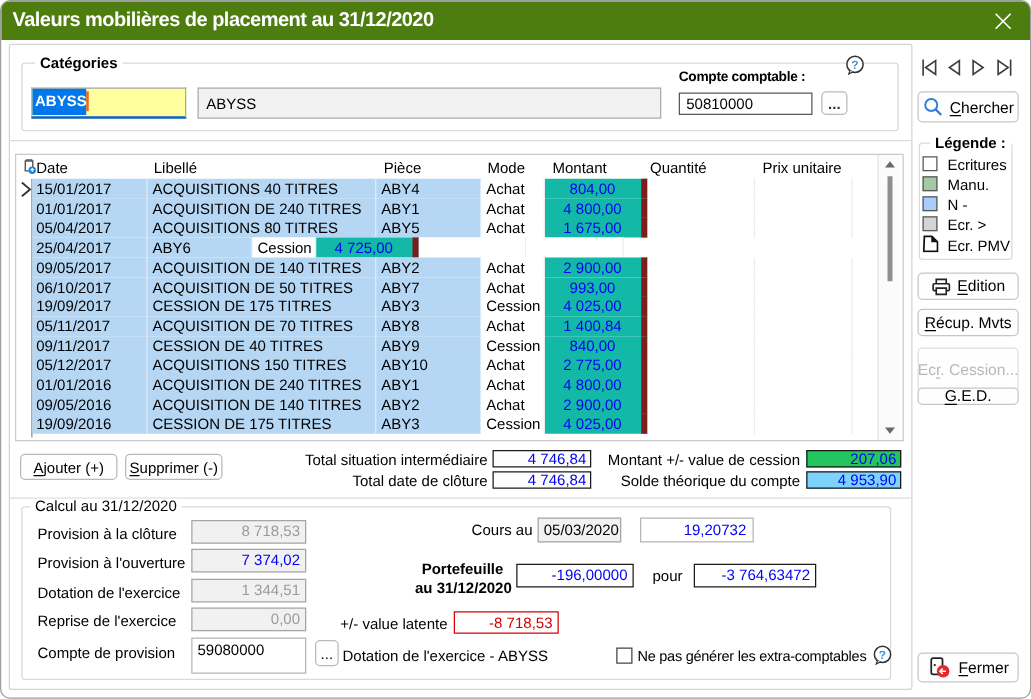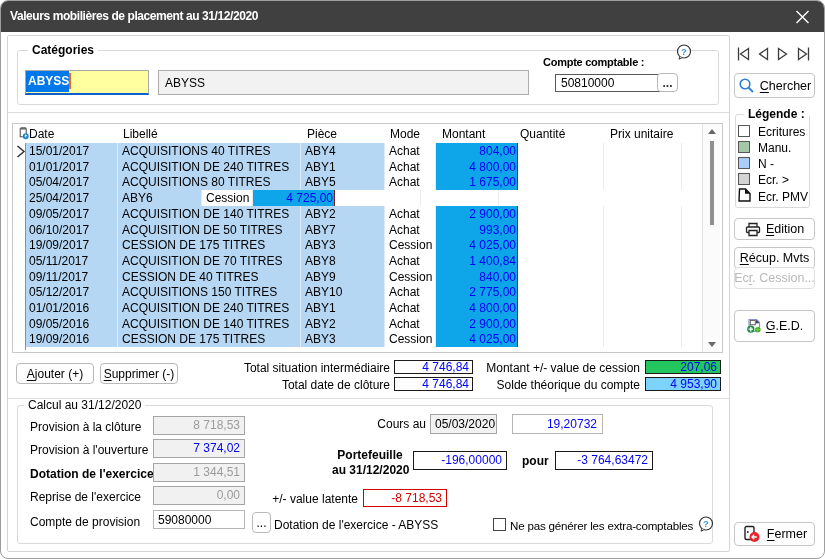--- a/index.html
+++ b/index.html
@@ -1,18 +1,18 @@
 <!DOCTYPE html>
 <html><head>
 <meta charset="utf-8">
 <style>
 *{margin:0;padding:0;box-sizing:border-box;}
 html,body{width:825px;height:559px;background:#fff;font-family:"Liberation Sans",sans-serif;}
 #dlg{position:absolute;left:0;top:0;width:825px;height:559px;background:#fff;border:1px solid #9e9e9e;border-radius:8px 8px 8px 8px;overflow:hidden;}
-#tb{position:absolute;left:0;top:0;width:100%;height:31px;background:#404040;color:#fff;font-size:12px;font-weight:bold;line-height:31px;padding-left:9px;letter-spacing:-0.42px;}
+#tb{position:absolute;left:0;top:0;width:100%;height:31px;background:#4d7c0f;color:#fff;font-size:16px;font-weight:bold;line-height:31px;padding-left:9px;letter-spacing:-0.42px;}
 .abs{position:absolute;}
 #main{position:absolute;left:6px;top:34px;width:723px;height:517px;border:1px solid #d4d4d4;border-radius:2px;}
 #hline1{position:absolute;left:7px;top:111px;width:721px;height:1px;background:#dcdcdc;}
 #hline2{position:absolute;left:7px;top:397px;width:721px;height:1px;background:#dcdcdc;}
 .gb{position:absolute;border:1px solid #d9d9d9;border-radius:3px;}
 .gbl{position:absolute;background:#fff;padding:0 4px;font-size:12px;line-height:12px;}
 .fld{position:absolute;font-size:12px;background:#f1f1f1;border:1px solid #a5a5a5;color:#000;}
 .lbl{position:absolute;font-size:12px;color:#000;white-space:nowrap;}
 .num{color:#0000f2;}
 .btn{position:absolute;border:1px solid #b9b9b9;border-radius:4px;background:#fefefe;font-size:12px;color:#000;text-align:center;display:flex;align-items:center;justify-content:center;white-space:nowrap;}
@@ -20,21 +20,21 @@
 
 #grid{position:absolute;left:11px;top:122px;width:711px;height:230px;border:1px solid #c9c9c9;background:#fff;font-size:12px;}
 .hd{position:absolute;top:0;height:20px;line-height:21px;color:#000;white-space:nowrap;}
 .row{position:absolute;left:0;height:16px;line-height:16px;white-space:nowrap;display:flex;}
 .c{height:100%;overflow:hidden;}
 .sel{background:#b6d7f4;border-right:1px solid #ddeafa;}
 .cd{width:92px;padding-left:3px;}
 .cl{width:183px;padding-left:4px;}
 .cp{width:84px;padding-left:4px;}
 .cm{width:51px;padding-left:4px;background:#fff;border-right:1px solid #ebebeb;}
-.cmt{width:82px;text-align:right;padding-right:1px;background:#0ea5e9;border-right:1px solid #7f1d1d;}
+.cmt{width:82px;text-align:center;padding-right:1px;background:#14b8a6;border-right:5px solid #7f1d1d;}
 .cq{width:86px;background:#fff;border-right:1px solid #ebebeb;}
 .cpu{width:78px;background:#fff;border-right:1px solid #ebebeb;}
 #vsep{position:absolute;background:#8f8f8f;width:1px;}
 
 #sb{position:absolute;left:689px;top:0;width:18px;height:228px;background:#fbfbfb;border-left:1px solid #e3e3e3;}
 #sb .thumb{position:absolute;left:7px;top:17px;width:4px;height:84px;background:#8f8f8f;}
 .sbarrow{position:absolute;left:4.5px;width:0;height:0;border-left:4.5px solid transparent;border-right:4.5px solid transparent;}
 
 .rbtn{position:absolute;left:733px;width:81px;border:1px solid #c6c6c6;border-radius:4px;background:#fefefe;font-size:12.5px;display:flex;align-items:center;justify-content:center;white-space:nowrap;}
 </style>
@@ -51,21 +51,21 @@
 <div id="hline2"></div>
 
 <div class="gb" style="left:16px;top:49px;width:702px;height:55px;"></div>
 <div class="gbl" style="left:27px;top:43px;font-weight:bold;">Catégories</div>
 
 <div class="abs" style="left:24px;top:69px;width:124px;height:25px;background:#ffffa0;border:1px solid #a8a8a8;border-bottom:2.5px solid #0b5fd0;font-size:12px;font-weight:bold;line-height:21px;">
   <span style="background:#0078ec;color:#fff;padding:3px 0px 4px 2px;">ABYSS</span><span style="display:inline-block;width:2px;height:16px;background:#e8681c;vertical-align:-4px;"></span>
 </div>
 <div class="fld" style="left:157px;top:69px;width:371px;height:25px;line-height:24px;padding-left:6px;background:#f2f2f2;border:1px solid #ababab;">ABYSS</div>
 <div class="lbl" style="left:542px;top:55px;width:104px;text-align:left;font-weight:bold;font-size:11px;letter-spacing:-0.25px;">Compte comptable :</div>
-<div class="fld" style="left:542px;top:73px;width:107px;height:18px;line-height:16px;padding-left:5px;background:#fff;border:1px solid #585858;margin-left:12px;">50810000</div>
+<div class="fld" style="left:542px;top:73px;width:107px;height:18px;line-height:16px;padding-left:5px;background:#fff;border:1px solid #585858;">50810000</div>
 <div class="btn" style="left:656px;top:72px;width:21px;height:19px;line-height:12px;font-weight:bold;color:#333;">...</div>
 
 <svg class="abs" style="left:675px;top:43px" width="16" height="16" viewBox="0 0 16 16">
       <circle cx="8" cy="7.5" r="6.5" fill="#fff" stroke="#333" stroke-width="1.2"></circle>
       <path d="M4 12.5 L3 15.2 L6.5 13.4" fill="#fff" stroke="#333" stroke-width="1"></path>
       <text x="8" y="11" text-anchor="middle" font-size="9.5" font-weight="bold" fill="#3c95d8" font-family="Liberation Sans">?</text>
     </svg>
 
 <div id="grid">
   <svg class="abs" style="left:3.5px;top:2px" width="12" height="14" viewBox="0 0 13 14">
@@ -220,40 +220,40 @@
 <div class="lbl" style="left:477px;top:360px;width:162px;text-align:right;">Montant +/- value de cession</div>
 <div class="lbl" style="left:477px;top:377px;width:162px;text-align:right;">Solde théorique du compte</div>
 <div class="fld num" style="left:644px;top:359px;width:76px;height:14px;background:#22c55e;border:1px solid #1a1a1a;text-align:right;line-height:12px;padding-right:3px;">207,06</div>
 <div class="fld num" style="left:644px;top:376px;width:76px;height:14px;background:#7dd3fc;border:1px solid #1a1a1a;text-align:right;line-height:12px;padding-right:3px;">4 953,90</div>
 
 <div class="gb" style="left:16px;top:404px;width:696px;height:139px;"></div>
 <div class="gbl" style="left:23px;top:398px;">Calcul au 31/12/2020</div>
 
 <div class="lbl" style="left:29px;top:419px;">Provision à la clôture</div>
 <div class="lbl" style="left:29px;top:442px;">Provision à l'ouverture</div>
-<div class="lbl" style="left:29px;top:466px;font-weight:bold;">Dotation de l'exercice</div>
+<div class="lbl" style="left:29px;top:466px;">Dotation de l'exercice</div>
 <div class="lbl" style="left:29px;top:489px;">Reprise de l'exercice</div>
 <div class="lbl" style="left:29px;top:514px;">Compte de provision</div>
 
 <div class="fld" style="left:152px;top:415px;width:92px;height:19px;text-align:right;line-height:17px;padding-right:4px;color:#9b9b9b;">8 718,53</div>
 <div class="fld num" style="left:152px;top:438px;width:92px;height:19px;text-align:right;line-height:17px;padding-right:4px;">7 374,02</div>
 <div class="fld" style="left:152px;top:462px;width:92px;height:19px;text-align:right;line-height:17px;padding-right:4px;color:#9b9b9b;">1 344,51</div>
 <div class="fld" style="left:152px;top:485px;width:92px;height:19px;text-align:right;line-height:17px;padding-right:4px;color:#9b9b9b;">0,00</div>
-<div class="fld" style="left:152px;top:509px;width:92px;height:19px;line-height:19px;padding-left:4px;background:#fff;border:1px solid #b5b5b5;">59080000</div>
+<div class="fld" style="left:152px;top:509px;width:92px;height:29px;line-height:19px;padding-left:4px;background:#fff;border:1px solid #b5b5b5;">59080000</div>
 <div class="btn" style="left:251px;top:511px;width:19px;height:21px;">...</div>
 <div class="lbl" style="left:273px;top:517px;">Dotation de l'exercice - ABYSS</div>
 
 <div class="lbl" style="left:305px;top:416px;width:120px;text-align:right;">Cours au</div>
 <div class="fld" style="left:429px;top:413px;width:67px;height:20px;line-height:18px;padding-left:4px;">05/03/2020</div>
 <div class="fld num" style="left:511px;top:413px;width:91px;height:20px;background:#fff;border:1px solid #b5b5b5;text-align:right;line-height:18px;padding-right:5px;">19,20732</div>
 
 <div class="lbl" style="left:331px;top:447px;width:76px;text-align:center;font-weight:bold;">Portefeuille</div>
 <div class="lbl" style="left:331px;top:462px;width:76px;text-align:center;font-weight:bold;white-space:nowrap;">au 31/12/2020</div>
 <div class="fld num" style="left:412px;top:450px;width:94px;height:19px;background:#fff;border:1px solid #1a1a1a;text-align:right;line-height:17px;padding-right:4px;">-196,00000</div>
-<div class="lbl" style="left:521px;top:453px;font-weight:bold;">pour</div>
+<div class="lbl" style="left:521px;top:453px;font-weight:normal;">pour</div>
 <div class="fld num" style="left:554px;top:450px;width:98px;height:19px;background:#fff;border:1px solid #1a1a1a;text-align:right;line-height:17px;padding-right:4px;">-3 764,63472</div>
 
 <div class="lbl" style="left:257px;top:491px;width:100px;text-align:right;">+/- value latente</div>
 <div class="fld" style="left:362px;top:488px;width:84px;height:18px;background:#fff;border:1px solid #d40000;color:#d40000;text-align:right;line-height:16px;padding-right:4px;">-8 718,53</div>
 
 <div class="abs" style="left:492px;top:517px;width:13px;height:13px;border:1px solid #444;background:#fff;"></div>
 <div class="lbl" style="left:509px;top:518px;font-size:11.6px;letter-spacing:-0.2px;">Ne pas générer les extra-comptables</div>
 <svg class="abs" style="left:697px;top:515px" width="16" height="16" viewBox="0 0 16 16">
       <circle cx="8" cy="7.5" r="6.5" fill="#fff" stroke="#333" stroke-width="1.2"></circle>
       <path d="M4 12.5 L3 15.2 L6.5 13.4" fill="#fff" stroke="#333" stroke-width="1"></path>
@@ -298,24 +298,24 @@
   <svg width="16" height="15" viewBox="0 0 16 15" style="margin-right:5px;">
         <path d="M4 5 V1.5 h8 V5" fill="none" stroke="#222" stroke-width="1.3"></path>
         <rect x="1.5" y="5" width="13" height="5.5" rx="1" fill="none" stroke="#222" stroke-width="1.3"></rect>
         <path d="M4 8.5 h8 v5 h-8 z" fill="#fff" stroke="#222" stroke-width="1.3"></path>
       </svg>
   <span><u>E</u>dition</span>
 </div>
 <div class="rbtn" style="top:246px;height:22px;">
       <span><u>R</u>écup. Mvts</span>
     </div>
-<div class="rbtn" style="top:266px;height:22px;border-color:#dedede;color:#b9b9b9;">
+<div class="rbtn" style="top:277px;height:36px;border-color:#dedede;color:#b9b9b9;">
       <span>Ec<u>r</u>. Cession...</span>
     </div>
-<div class="rbtn" style="top:309px;height:32px;">
+<div class="rbtn" style="top:309px;height:14px;flex-direction:column;">
   <svg width="16" height="16" viewBox="0 0 16 16" style="margin-right:4px;">
         <path d="M3 1.5 h7.5 l3 3 v9 h-10.5 z" fill="#fdfdfd" stroke="#8890c8" stroke-width="1.2"></path>
         <path d="M10 1.5 l3.5 3.5 l-3.5 0.5 z" fill="#404060"></path>
         <rect x="4.3" y="2.6" width="5" height="4.2" fill="#fff" stroke="#555" stroke-width="0.9"></rect>
         <circle cx="4.8" cy="11.2" r="3.6" fill="#1d9140"></circle>
         <path d="M2.6 11.2 h4.4 M4.8 9 v4.4" stroke="#fff" stroke-width="1.3"></path>
         <path d="M9 11.6 h5.4 M11.7 8.9 v5.4" stroke="#27a427" stroke-width="2.6"></path>
         <path d="M9 11.6 h5.4 M11.7 8.9 v5.4" stroke="#7ed321" stroke-width="1.1"></path>
       </svg>
   <span><u>G</u>.E.D.</span>

